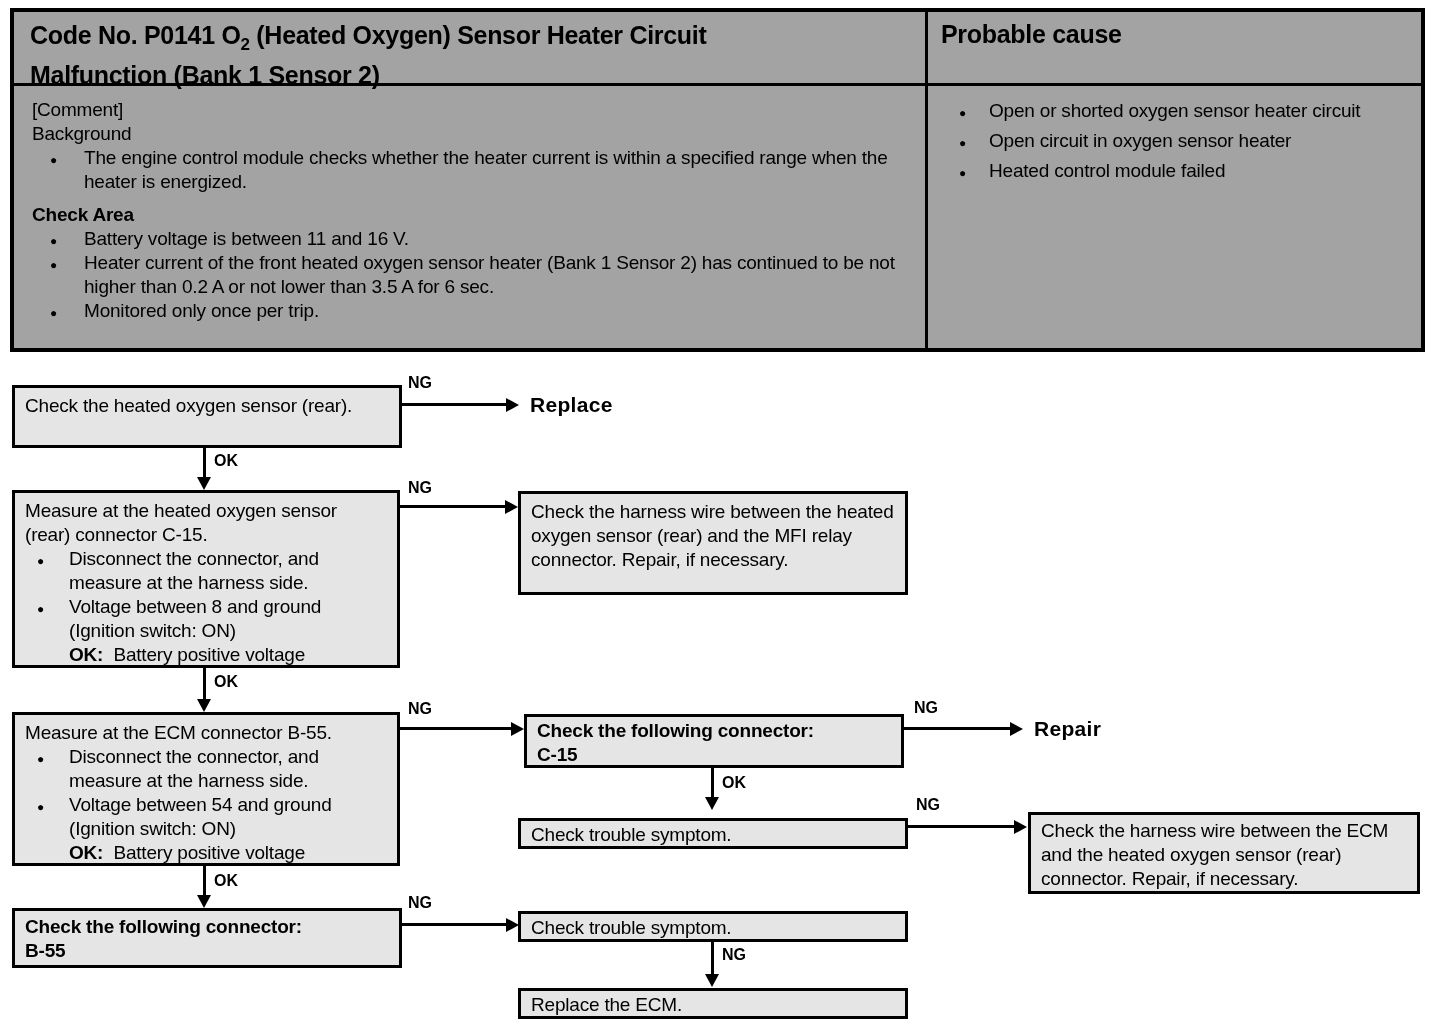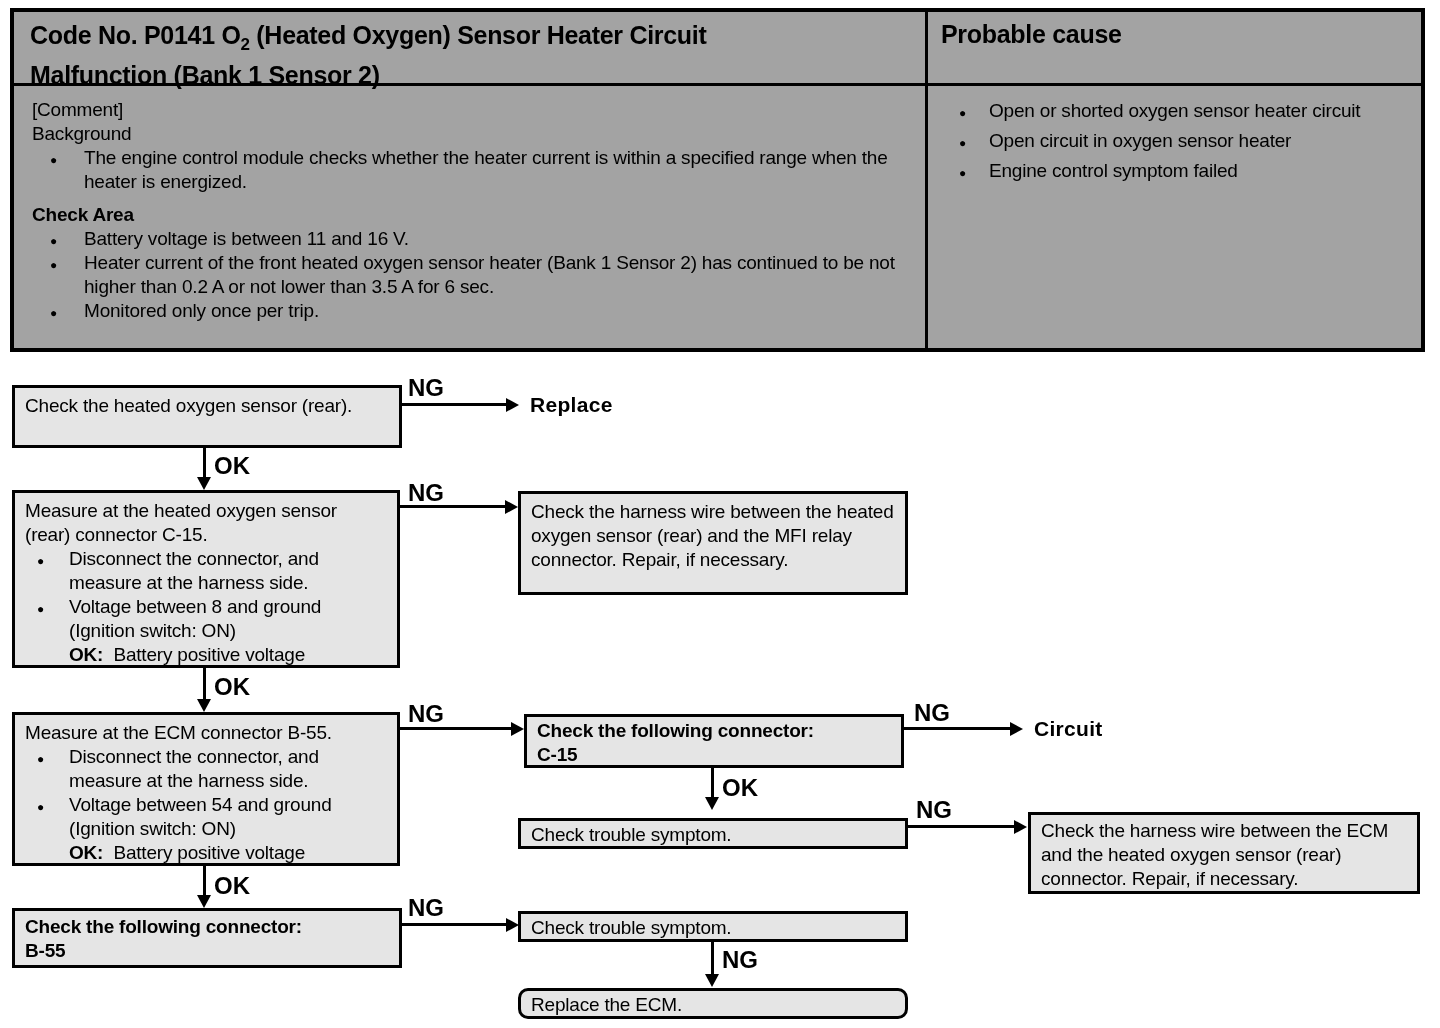--- a/index.html
+++ b/index.html
@@ -31,21 +31,21 @@
   .fbox .box-bullet { position:relative; padding-left:44px; }
   .fbox .box-bullet::before { content:"●"; position:absolute; left:12px; top:2px; font-size:12px; }
   .fbox .ok-line { padding-left:44px; }
   .b700 { font-weight:700; }
 
   .hline { position:absolute; height:3px; background:#000; }
   .vline { position:absolute; width:3px; background:#000; }
   .arr-r { position:absolute; width:0; height:0; border-top:7px solid transparent; border-bottom:7px solid transparent; border-left:13px solid #000; }
   .arr-d { position:absolute; width:0; height:0; border-left:7px solid transparent; border-right:7px solid transparent; border-top:13px solid #000; }
 
-  .edge-label { position:absolute; font-size:24px; font-weight:700; letter-spacing:0;text-align:center; }
+  .edge-label { position:absolute; font-size:16px; font-weight:700; letter-spacing:0;text-align:center; }
   .terminal  { position:absolute; font-size:21px; font-weight:700; letter-spacing:0.3px; }
 </style>
 </head>
 <body>
 
 <div class="page">
 
   <div class="infotable">
     <div class="col-divider"></div>
     <div class="row-divider"></div>
@@ -60,21 +60,21 @@
       <div class="tbullet">The engine control module checks whether the heater current is within a specified range when the heater is energized.</div>
       <div class="sect-head">Check Area</div>
       <div class="tbullet">Battery voltage is between 11 and 16 V.</div>
       <div class="tbullet">Heater current of the front heated oxygen sensor heater (Bank 1 Sensor 2) has continued to be not higher than 0.2 A or not lower than 3.5 A for 6 sec.</div>
       <div class="tbullet">Monitored only once per trip.</div>
     </div>
 
     <div class="b-right">
       <div class="tbullet">Open or shorted oxygen sensor heater circuit</div>
       <div class="tbullet">Open circuit in oxygen sensor heater</div>
-      <div class="tbullet">Engine control symptom failed</div>
+      <div class="tbullet">Heated control module failed</div>
     </div>
   </div>
 
   <div class="fbox" style="left:12px; top:385px; width:390px; height:63px;">
     <div>Check the heated oxygen sensor (rear).</div>
   </div>
   <div class="edge-label" style="left:408px; top:374px;">NG</div>
   <div class="hline" style="left:402px; top:403px; width:104px;"></div>
   <div class="arr-r" style="left:506px; top:398px;"></div>
   <div class="terminal" style="left:530px; top:393px;">Replace</div>
@@ -111,21 +111,21 @@
   <div class="hline" style="left:400px; top:727px; width:111px;"></div>
   <div class="arr-r" style="left:511px; top:722px;"></div>
 
   <div class="fbox" style="left:524px; top:714px; width:380px; height:54px; padding-top:2px;">
     <div class="b700">Check the following connector:</div>
     <div class="b700">C-15</div>
   </div>
   <div class="edge-label" style="left:914px; top:699px;">NG</div>
   <div class="hline" style="left:904px; top:727px; width:106px;"></div>
   <div class="arr-r" style="left:1010px; top:722px;"></div>
-  <div class="terminal" style="left:1034px; top:717px;">Circuit</div>
+  <div class="terminal" style="left:1034px; top:717px;">Repair</div>
 
   <div class="vline" style="left:711px; top:768px; height:30px;"></div>
   <div class="arr-d" style="left:705px; top:797px;"></div>
   <div class="edge-label" style="left:722px; top:774px;">OK</div>
 
   <div class="fbox" style="left:518px; top:818px; width:390px; height:31px; padding-top:2px;">
     <div>Check trouble symptom.</div>
   </div>
   <div class="edge-label" style="left:916px; top:796px;">NG</div>
   <div class="hline" style="left:908px; top:825px; width:106px;"></div>
@@ -147,17 +147,17 @@
   <div class="hline" style="left:402px; top:923px; width:104px;"></div>
   <div class="arr-r" style="left:506px; top:918px;"></div>
 
   <div class="fbox" style="left:518px; top:911px; width:390px; height:31px; padding-top:2px;">
     <div>Check trouble symptom.</div>
   </div>
   <div class="vline" style="left:711px; top:942px; height:33px;"></div>
   <div class="arr-d" style="left:705px; top:974px;"></div>
   <div class="edge-label" style="left:722px; top:946px;">NG</div>
 
-  <div class="fbox" style="left:518px; top:988px; width:390px; height:31px; padding-top:2px;border-radius:10px;">
+  <div class="fbox" style="left:518px; top:988px; width:390px; height:31px; padding-top:2px;">
     <div>Replace the ECM.</div>
   </div>
 
 </div>
 
 </body></html>

